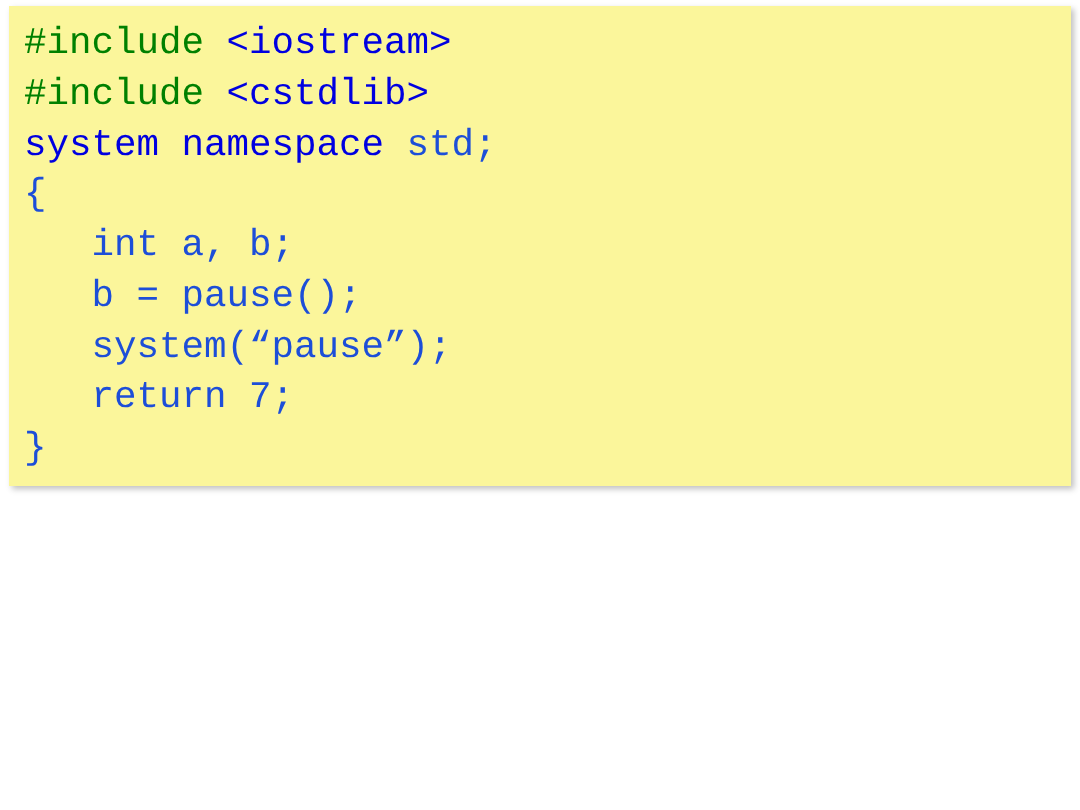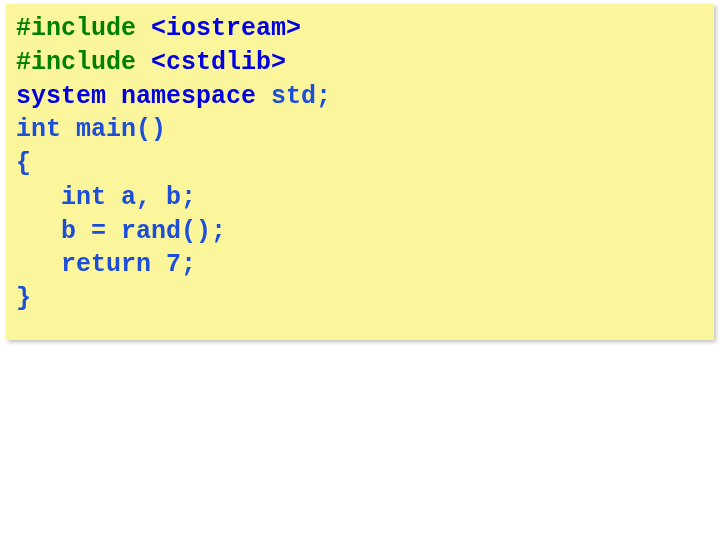--- a/index.html
+++ b/index.html
@@ -6,41 +6,41 @@
     margin: 0;
     padding: 0;
     background: #ffffff;
     width: 720px;
     height: 540px;
     font-family: "Courier New", Courier, monospace;
   }
   .code-box {
     background: #fbf69b;
     margin: 4px 6px;
-    padding: 8px 10px 24px 10px;
+    padding: 8px 10px 8px 10px;
     box-shadow: 2px 2px 4px rgba(0,0,0,0.25);
     font-size: 25px;
     line-height: 1.35;
-    font-weight: bold;
+    font-weight: normal;
   }
   .line {
     white-space: pre;
     color: #000000;
   }
   .preproc { color: #008000; }
   .header  { color: #0000e0; }
   .kw      { color: #0000e0; }
   .ident   { color: #1d4ed8; }
 </style>
 </head>
 <body>
 
 <div class="code-box">
   <div class="line"><span class="preproc">#include </span><span class="header">&lt;iostream&gt;</span></div>
   <div class="line"><span class="preproc">#include </span><span class="header">&lt;cstdlib&gt;</span></div>
   <div class="line"><span class="kw">system namespace</span><span class="ident"> std;</span></div>
-  <div class="line"><span class="ident">int main()</span></div>
   <div class="line"><span class="ident">{</span></div>
   <div class="line"><span class="ident">   int a, b;</span></div>
-  <div class="line"><span class="ident">   b = rand();</span></div>
+  <div class="line"><span class="ident">   b = pause();</span></div>
+  <div class="line"><span class="ident">   system(“pause”);</span></div>
   <div class="line"><span class="ident">   return 7;</span></div>
   <div class="line"><span class="ident">}</span></div>
 </div>
 
 </body></html>

